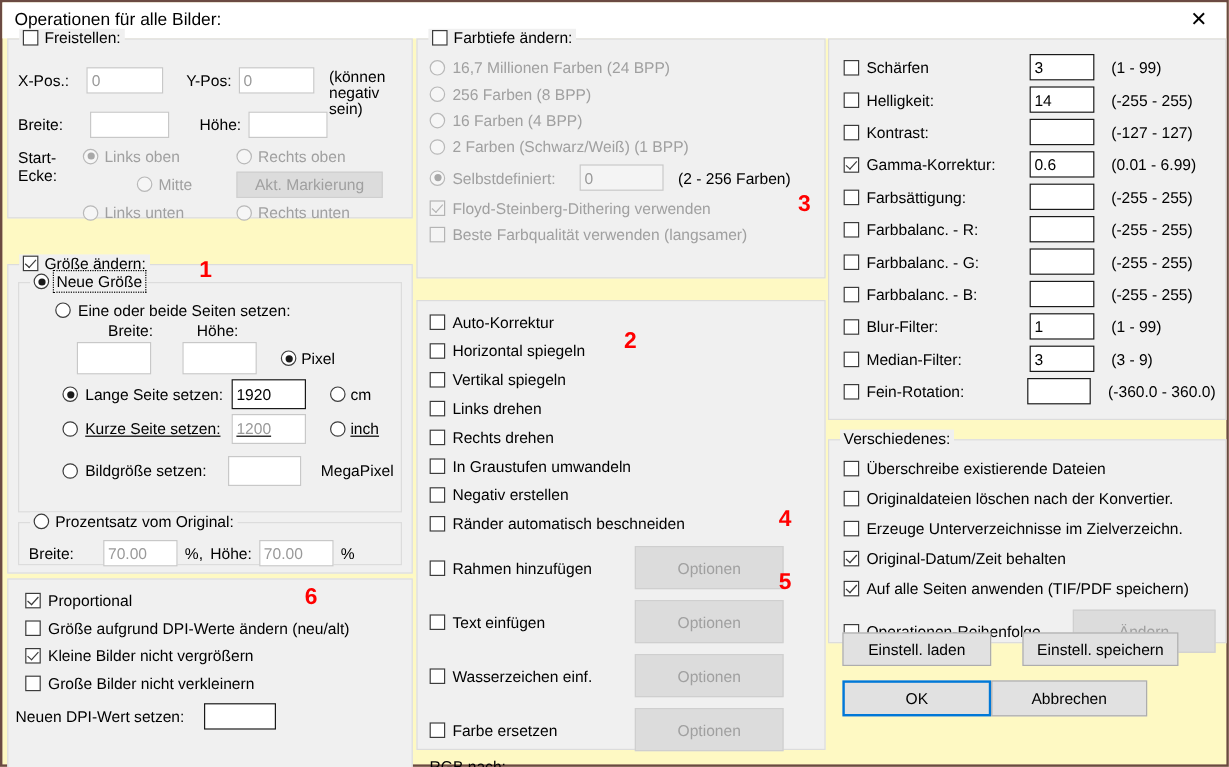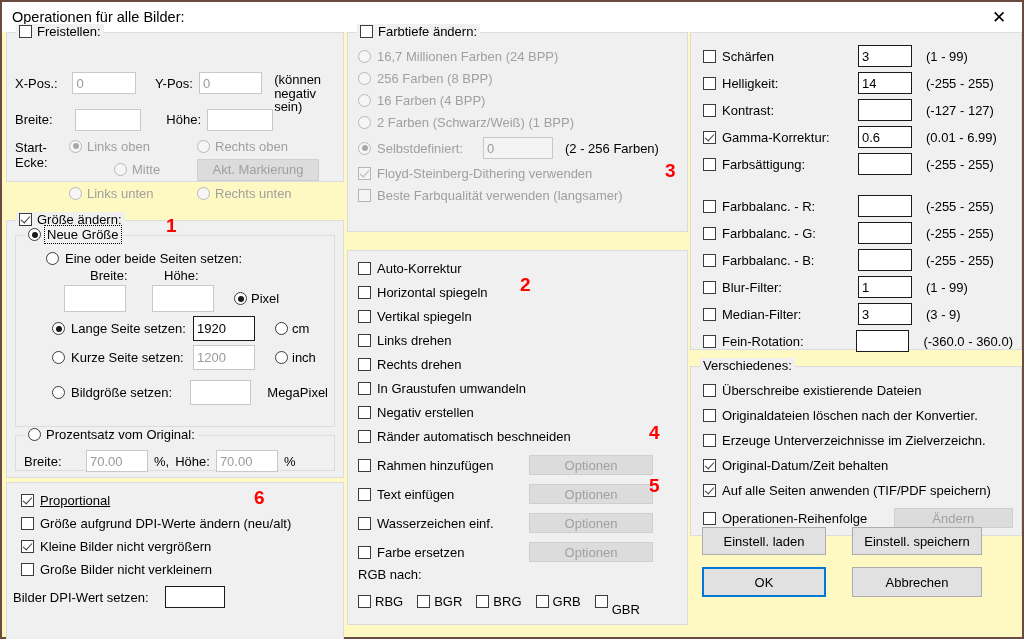--- a/index.html
+++ b/index.html
@@ -95,21 +95,21 @@
     height:22px; padding:1px 3px;
     font-family:"Liberation Sans", sans-serif; font-size:13px;
     color:#000; display:flex; align-items:center;
   }
   .tf.dis { border-color:#c8c8c8; background:#f4f4f4; color:#9a9a9a; }
   .tf.ro  { border-color:#c8c8c8; background:#fff; color:#9a9a9a; }
 
   
   .btn {
     border:1px solid #adadad; background:#e1e1e1;
-    height:20px; display:flex; align-items:center; justify-content:center;
+    height:36px; display:flex; align-items:center; justify-content:center;
     cursor:pointer; white-space:nowrap;
   }
   .btn.dis { color:#a0a0a0; background:#dcdcdc; border-color:#cfcfcf; cursor:default; }
   .btn.default { border:2px solid #0078d7; background:#e1e1e1; }
 
   
   .marker {
     position:absolute; color:#ff0000; font-weight:bold;
     font-size:19px; font-family:"Liberation Sans", sans-serif;
     pointer-events:none;
@@ -128,21 +128,21 @@
 
   <div id="content">
 
     <div class="col" id="col-left">
 
       <div class="gb" style="height:150px;">
         <div class="gb-legend">
           <span class="cb" id="cb-crop"></span>
           <span class="lbl" style="margin-left:5px;text-align:center;">Freistellen:</span>
         </div>
-        <div class="gb-inner" style="padding-top:30px;">
+        <div class="gb-inner" style="padding-top:14px;">
           <div class="row" style="margin-bottom:5px;">
             <span class="lbl" style="width:54px;">X-Pos.:</span>
             <span class="tf ro" style="width:66px;">0</span>
             <span class="lbl" style="width:54px; text-align:right;">Y-Pos:</span>
             <span class="tf ro" style="width:66px;">0</span>
             <span class="lbl" style="margin-left:6px; line-height:1.05; white-space:normal; width:64px; position:relative; top:10px;">(können negativ sein)</span>
           </div>
           <div class="row" style="margin-bottom:8px;">
             <span class="lbl" style="width:54px;">Breite:</span>
             <span class="tf ro" style="width:66px;"></span>
@@ -209,21 +209,21 @@
               <span class="lbl" style="margin-left:-2px;">Pixel</span>
             </div>
             <div class="row" style="margin-bottom:4px;">
               <span class="rb checked" style="margin-left:30px;"></span>
               <span class="lbl" style="width:116px;">Lange Seite setzen:</span>
               <span class="tf" style="width:62px; height:25px;">1920</span>
               <span style="width:8px;"></span>
               <span class="rb"></span>
               <span class="lbl" style="margin-left:-2px;">cm</span>
             </div>
-            <div class="row" style="margin-bottom:10px;">
+            <div class="row" style="margin-bottom:10px;text-decoration:underline;">
               <span class="rb" style="margin-left:30px;"></span>
               <span class="lbl" style="width:116px;">Kurze Seite setzen:</span>
               <span class="tf ro" style="width:62px; height:25px;">1200</span>
               <span style="width:8px;"></span>
               <span class="rb"></span>
               <span class="lbl" style="margin-left:-2px;">inch</span>
             </div>
             <div class="row">
               <span class="rb" style="margin-left:30px;"></span>
               <span class="lbl" style="width:116px;">Bildgröße setzen:</span>
@@ -244,38 +244,38 @@
             <span class="lbl">%,</span>
             <span class="lbl">Höhe:</span>
             <span class="tf ro" style="width:62px;">70.00</span>
             <span class="lbl">%</span>
           </div>
         </div>
       </div>
 
       <div class="gb" style="height:175px;">
         <div style="padding:10px 8px 0 14px;">
-          <div class="row" style="margin-bottom:8px;text-decoration:underline;">
+          <div class="row" style="margin-bottom:8px;">
             <span class="cb checked"></span>
             <span class="lbl">Proportional</span>
           </div>
           <div class="row" style="margin-bottom:8px;">
             <span class="cb"></span>
             <span class="lbl">Größe aufgrund DPI-Werte ändern (neu/alt)</span>
           </div>
           <div class="row" style="margin-bottom:8px;">
             <span class="cb checked"></span>
             <span class="lbl">Kleine Bilder nicht vergrößern</span>
           </div>
           <div class="row" style="margin-bottom:9px;">
             <span class="cb"></span>
             <span class="lbl">Große Bilder nicht verkleinern</span>
           </div>
           <div class="row">
-            <span class="lbl" style="margin-left:-8px;">Bilder DPI-Wert setzen:</span>
+            <span class="lbl" style="margin-left:-8px;">Neuen DPI-Wert setzen:</span>
             <span class="tf" style="width:60px; margin-left:10px;"></span>
           </div>
         </div>
       </div>
     </div>
 
     <div class="col" id="col-mid">
 
       <div class="gb" style="height:200px;">
         <div class="gb-legend">
@@ -411,21 +411,21 @@
               <span class="lbl" style="width: 130px;">Kontrast:</span>
               <span class="tf" style="width: 54px;"></span>
               <span class="lbl" style="margin-left: 8px;">(-127 - 127)</span>
             </div>
             <div class="row" style="margin-bottom: 5px;">
               <span class="cb checked"></span>
               <span class="lbl" style="width: 130px;">Gamma-Korrektur:</span>
               <span class="tf" style="width: 54px;">0.6</span>
               <span class="lbl" style="margin-left: 8px;">(0.01 - 6.99)</span>
             </div>
-            <div class="row" style="margin-bottom: 20px;">
+            <div class="row" style="margin-bottom: 5px;">
               <span class="cb"></span>
               <span class="lbl" style="width: 130px;">Farbsättigung:</span>
               <span class="tf" style="width: 54px;"></span>
               <span class="lbl" style="margin-left: 8px;">(-255 - 255)</span>
             </div>
             <div class="row" style="margin-bottom: 5px;">
               <span class="cb"></span>
               <span class="lbl" style="width: 130px;">Farbbalanc. - R:</span>
               <span class="tf" style="width: 54px;"></span>
               <span class="lbl" style="margin-left: 8px;">(-255 - 255)</span>
@@ -494,21 +494,21 @@
             <span class="btn dis" style="width:124px;">Ändern</span>
           </div>
         </div>
       </div>
 
       <div style="position:absolute; top:495px; left:12px; right:4px;">
         <div style="display:flex; gap:26px; margin-bottom:12px;">
           <span class="btn" style="width:124px; height:28px;">Einstell. laden</span>
           <span class="btn" style="width:130px; height:28px;">Einstell. speichern</span>
         </div>
-        <div style="display:flex; gap:26px;">
+        <div style="display:flex; ">
           <span class="btn default" style="width:124px; height:30px;">OK</span>
           <span class="btn" style="width:130px; height:30px;">Abbrechen</span>
         </div>
       </div>
     </div>
 
     <div id="markers-layer">
         <div class="marker" style="left: 164px; top: 183px;">1</div>
         <div class="marker" style="left: 518px; top: 242px;">2</div>
         <div class="marker" style="left: 663px; top: 128px;">3</div>

